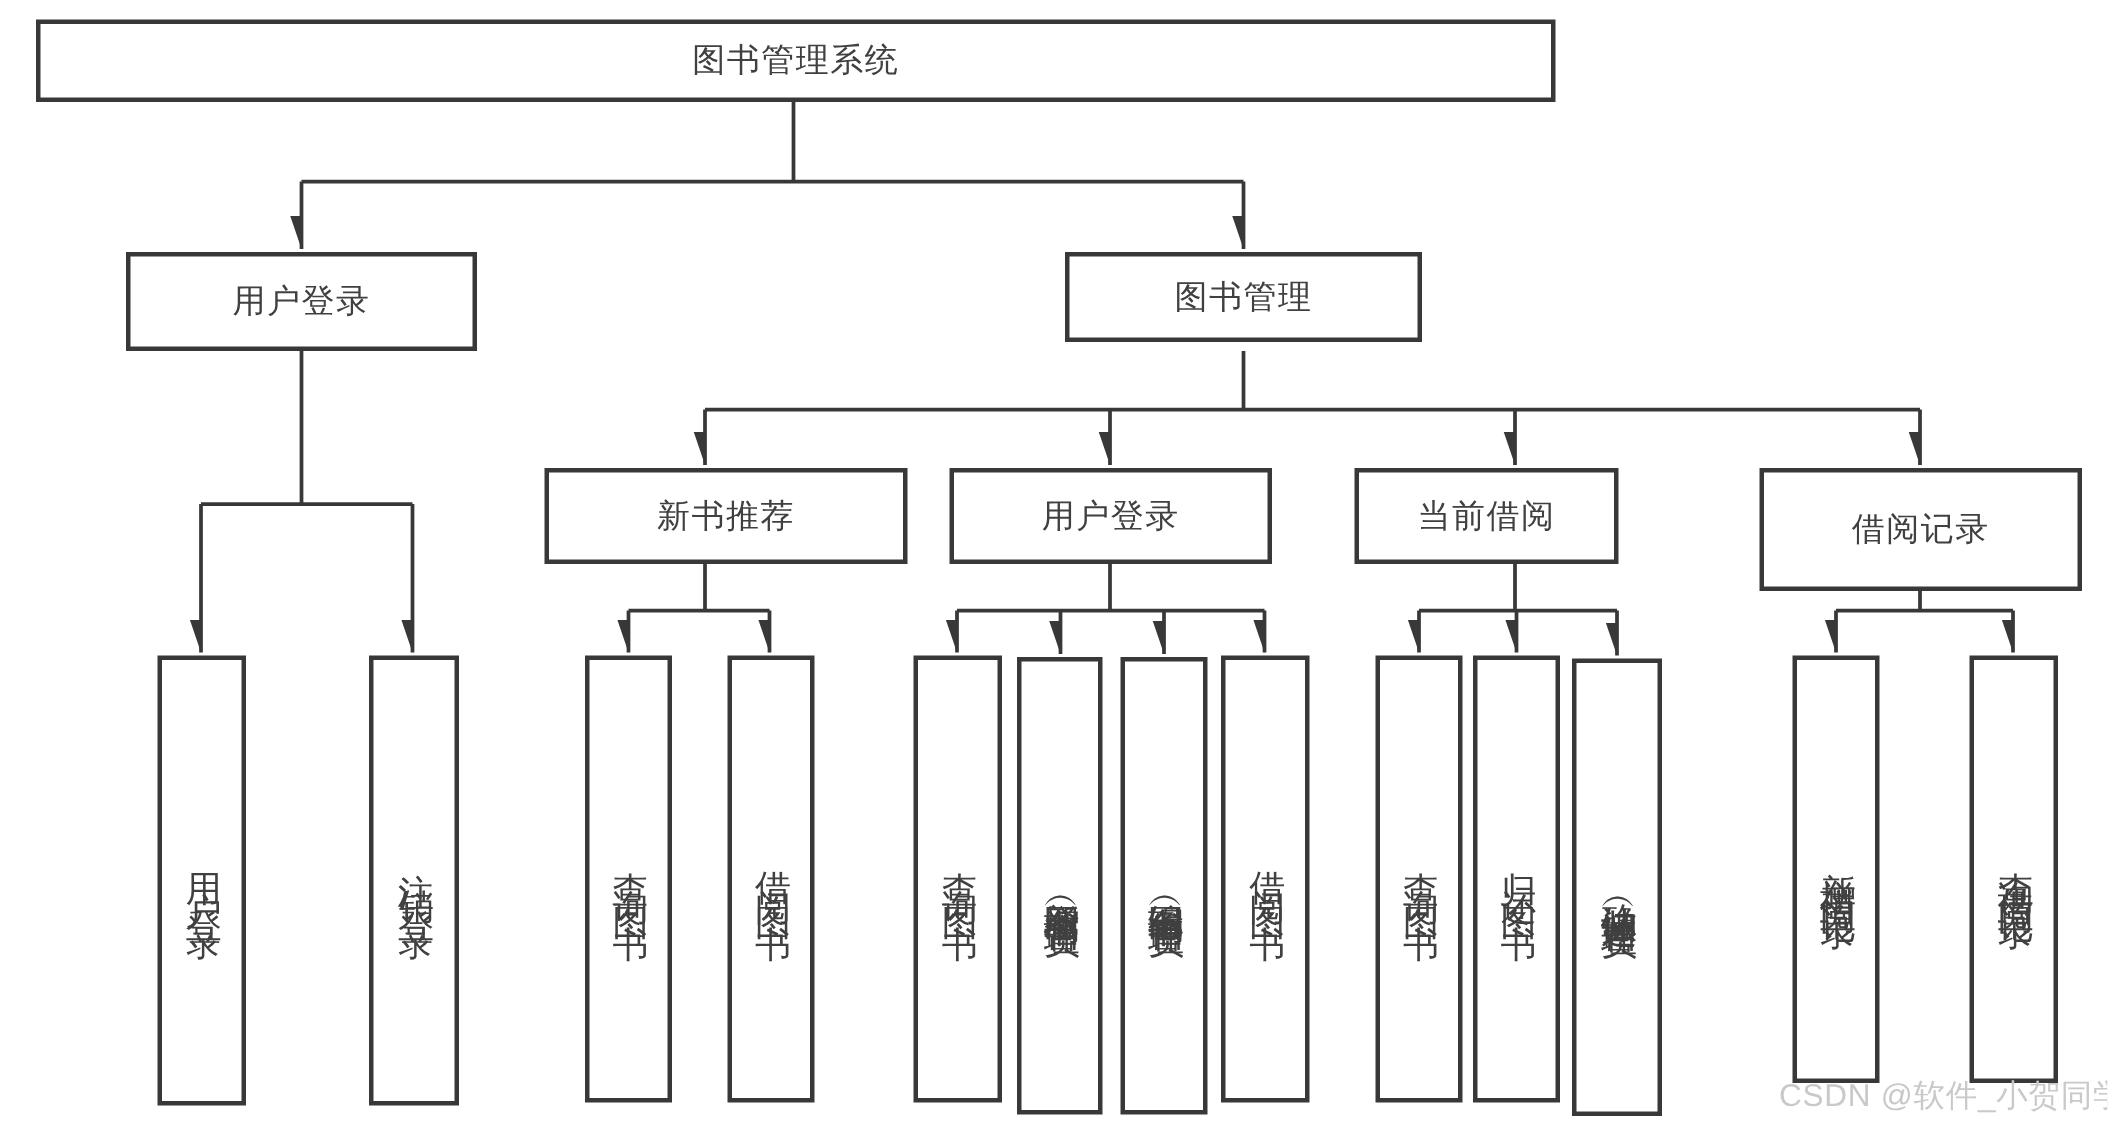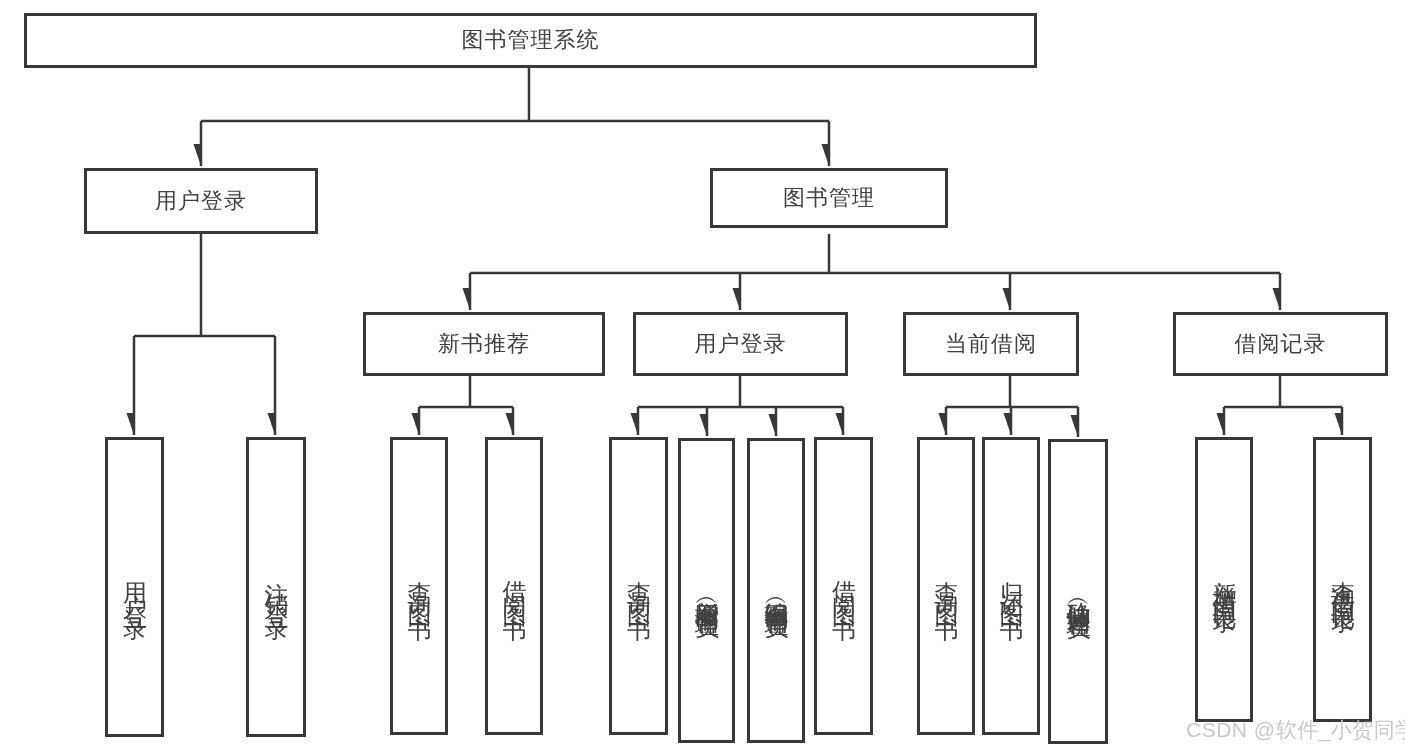--- a/index.html
+++ b/index.html
@@ -37,21 +37,21 @@
   .leaf--long{letter-spacing:2px;}
   
   #n-root       {left:24px;  top:13px;  width:1013px; height:55px;}
   #n-user-login {left:84px;  top:168px; width:234px;  height:66px;}
   #n-book-mgmt  {left:710px; top:168px; width:238px;  height:60px;}
   #n-l-user-login{left:105px; top:437px; width:59px;  height:300px;}
   #n-l-logout   {left:246px; top:437px; width:60px;   height:300px;}
   #n-new-rec    {left:363px; top:312px; width:242px;  height:64px;}
   #n-borrow     {left:633px; top:312px; width:215px;  height:64px;}
   #n-current    {left:903px; top:312px; width:176px;  height:64px;}
-  #n-records    {left:1173px;top:312px; width:215px;  height:64px;}
+  #n-records    {left:1173px;top:312px; width:215px;  height:82px;}
   #n-nbr-query  {left:390px; top:437px; width:58px;   height:298px;}
   #n-nbr-borrow {left:485px; top:437px; width:58px;   height:298px;}
   #n-bb-query   {left:609px; top:437px; width:59px;   height:298px;}
   #n-bb-add     {left:678px; top:438px; width:57px;   height:305px;}
   #n-bb-edit    {left:747px; top:438px; width:58px;   height:305px;}
   #n-bb-borrow  {left:814px; top:437px; width:59px;   height:298px;}
   #n-cb-query   {left:917px; top:437px; width:58px;   height:298px;}
   #n-cb-return  {left:982px; top:437px; width:58px;   height:298px;}
   #n-cb-confirm {left:1048px;top:439px; width:60px;   height:305px;}
   #n-br-add     {left:1195px;top:437px; width:58px;   height:285px;}

